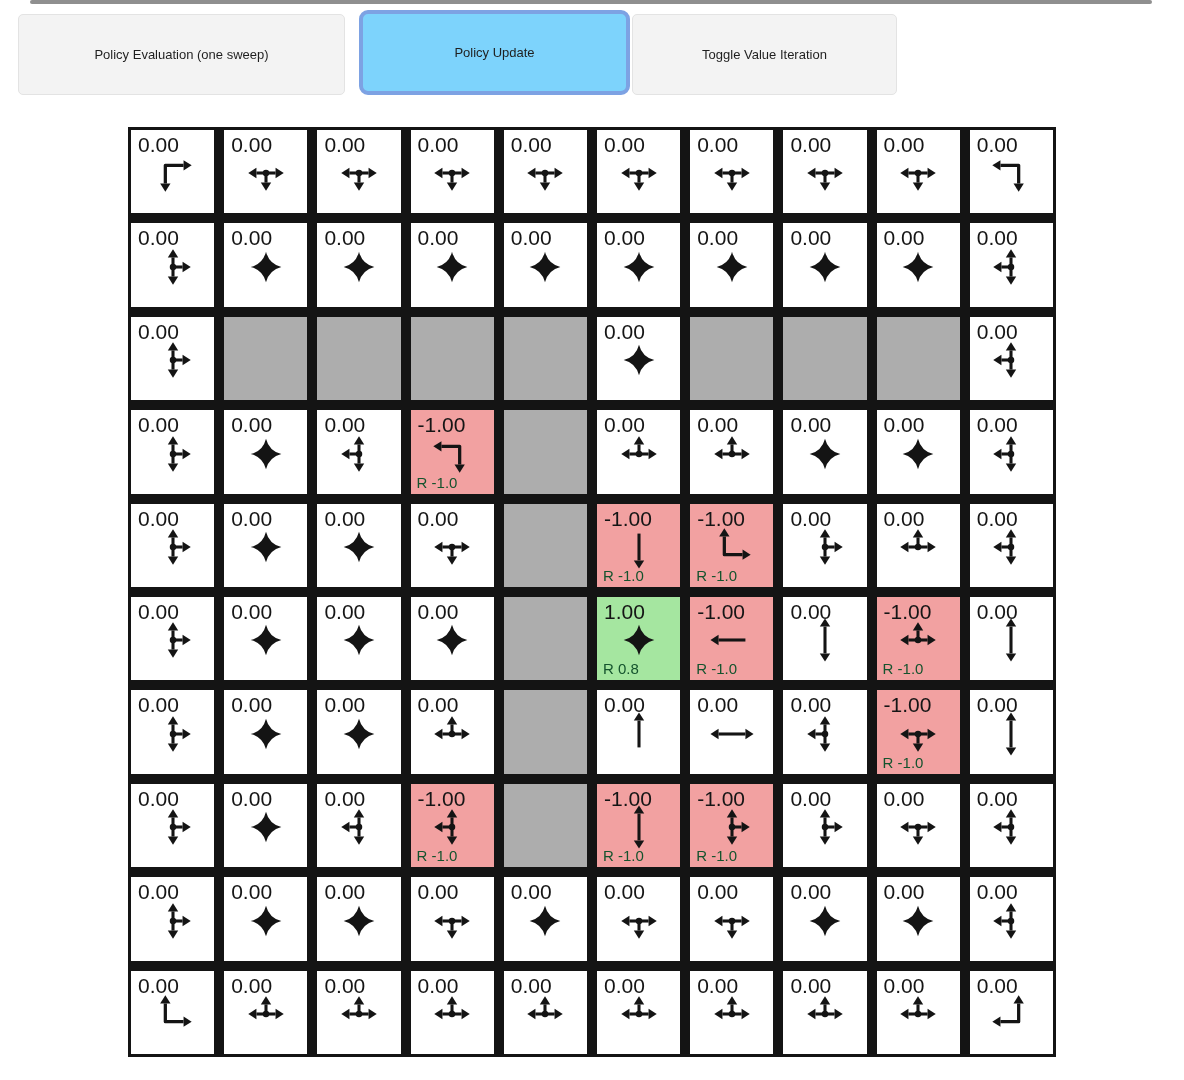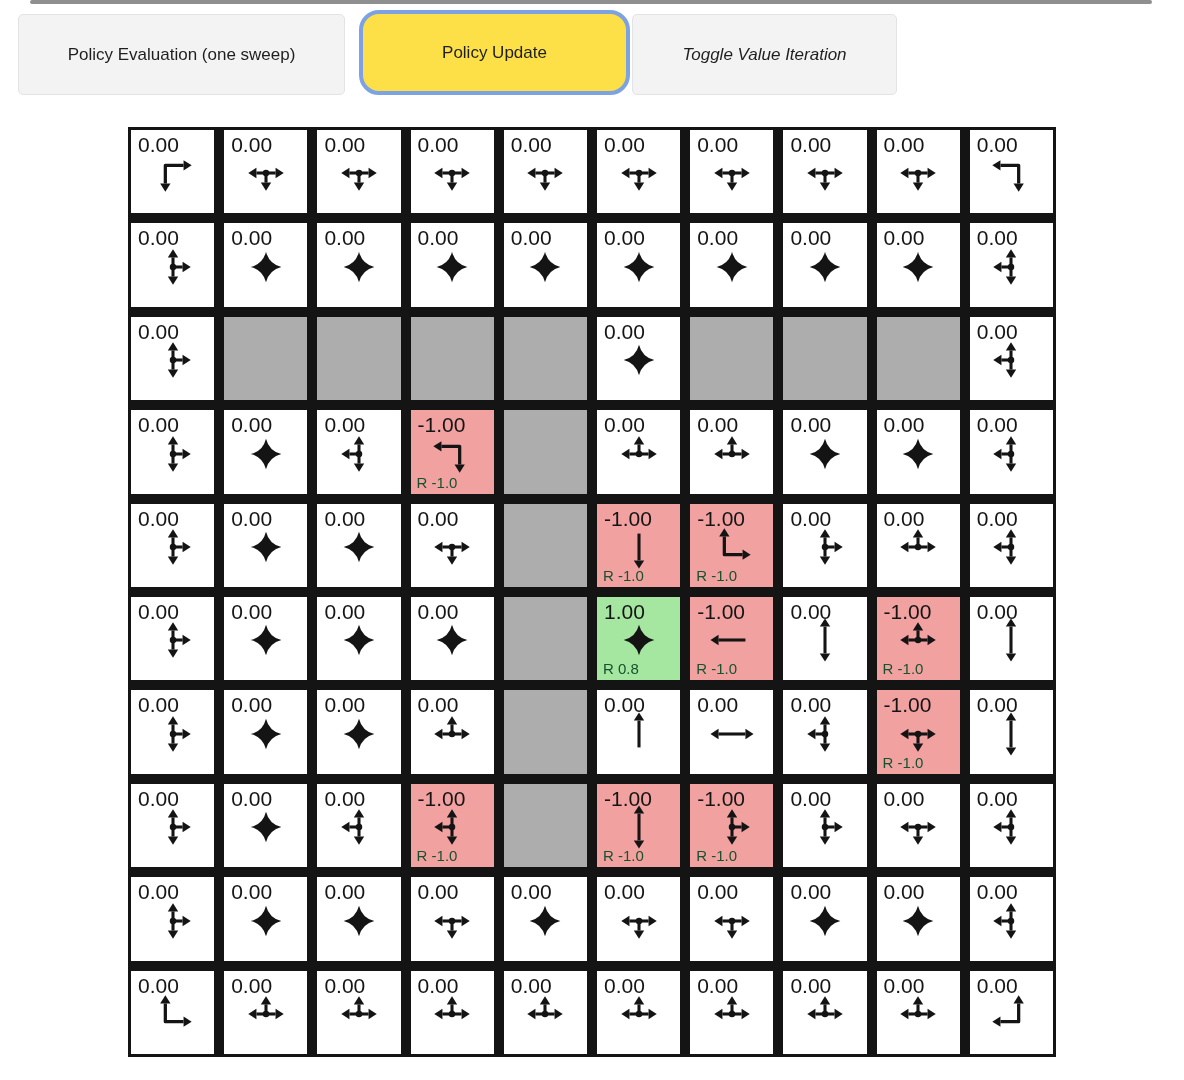--- a/index.html
+++ b/index.html
@@ -2,26 +2,26 @@
 <html style="--accent: #7da2e3; --wall: #adadad; --penalty: #f2a1a1; --reward: #a5e6a0; --grid-line: #141414;"><head>
 <meta charset="utf-8">
 <style>
   html,body{margin:0;padding:0;background:#fff;}
   .page{position:relative;width:1184px;height:1080px;background:#fff;overflow:hidden;
         font-family:"Liberation Sans","DejaVu Sans",sans-serif;}
   .top-rule{position:absolute;left:30px;top:0;width:1122px;height:4px;background:#8f8f8f;border-radius:2px;}
   .toolbar{position:absolute;left:0;top:0;width:1184px;height:100px;}
   .tb-btn{position:absolute;box-sizing:border-box;display:flex;align-items:center;justify-content:center;
           background:#f3f3f3;border:1px solid #e3e3e3;border-radius:5px;
-          font-family:inherit;font-size:17px;color:#1f1f1f;cursor:pointer;padding:0;}
+          font-family:inherit;font-size:13px;color:#1f1f1f;cursor:pointer;padding:0;}
   .tb-btn:nth-child(1){left:18px;top:14px;width:327px;height:81px;}
   .tb-btn:nth-child(2){left:359px;top:10px;width:271px;height:85px;}
-  .tb-btn:nth-child(3){left:632px;top:14px;width:265px;height:81px;font-style:italic;}
+  .tb-btn:nth-child(3){left:632px;top:14px;width:265px;height:81px;}
   .tb-btn:nth-child(4){left:899px;top:14px;width:266px;height:81px;}
-  .tb-btn.active{background:#fde047;border:4px solid var(--accent,#7da2e3);border-radius:20px;}
+  .tb-btn.active{background:#7dd3fc;border:4px solid var(--accent,#7da2e3);border-radius:9px;}
   .grid{position:absolute;left:128px;top:127px;width:928px;height:930px;box-sizing:border-box;
         background:var(--grid-line,#141414);padding:3px;display:grid;gap:10px;
         grid-template-columns:repeat(10,1fr);grid-template-rows:repeat(10,1fr);}
   .cell{position:relative;background:#fff;}
   .cell.wall{background:var(--wall,#adadad);}
   .cell.penalty{background:var(--penalty,#f2a1a1);}
   .cell.reward{background:var(--reward,#a5e6a0);padding-left:45px;}
   .val{position:absolute;top:2px;left:7px;font-size:21px;line-height:26px;color:#151515;}
   .rlabel{position:absolute;bottom:3px;left:6px;font-size:15px;color:#14532d;}
   .arrow{position:absolute;left:50%;top:52%;transform:translate(-50%,-50%);width:46px;height:46px;}

